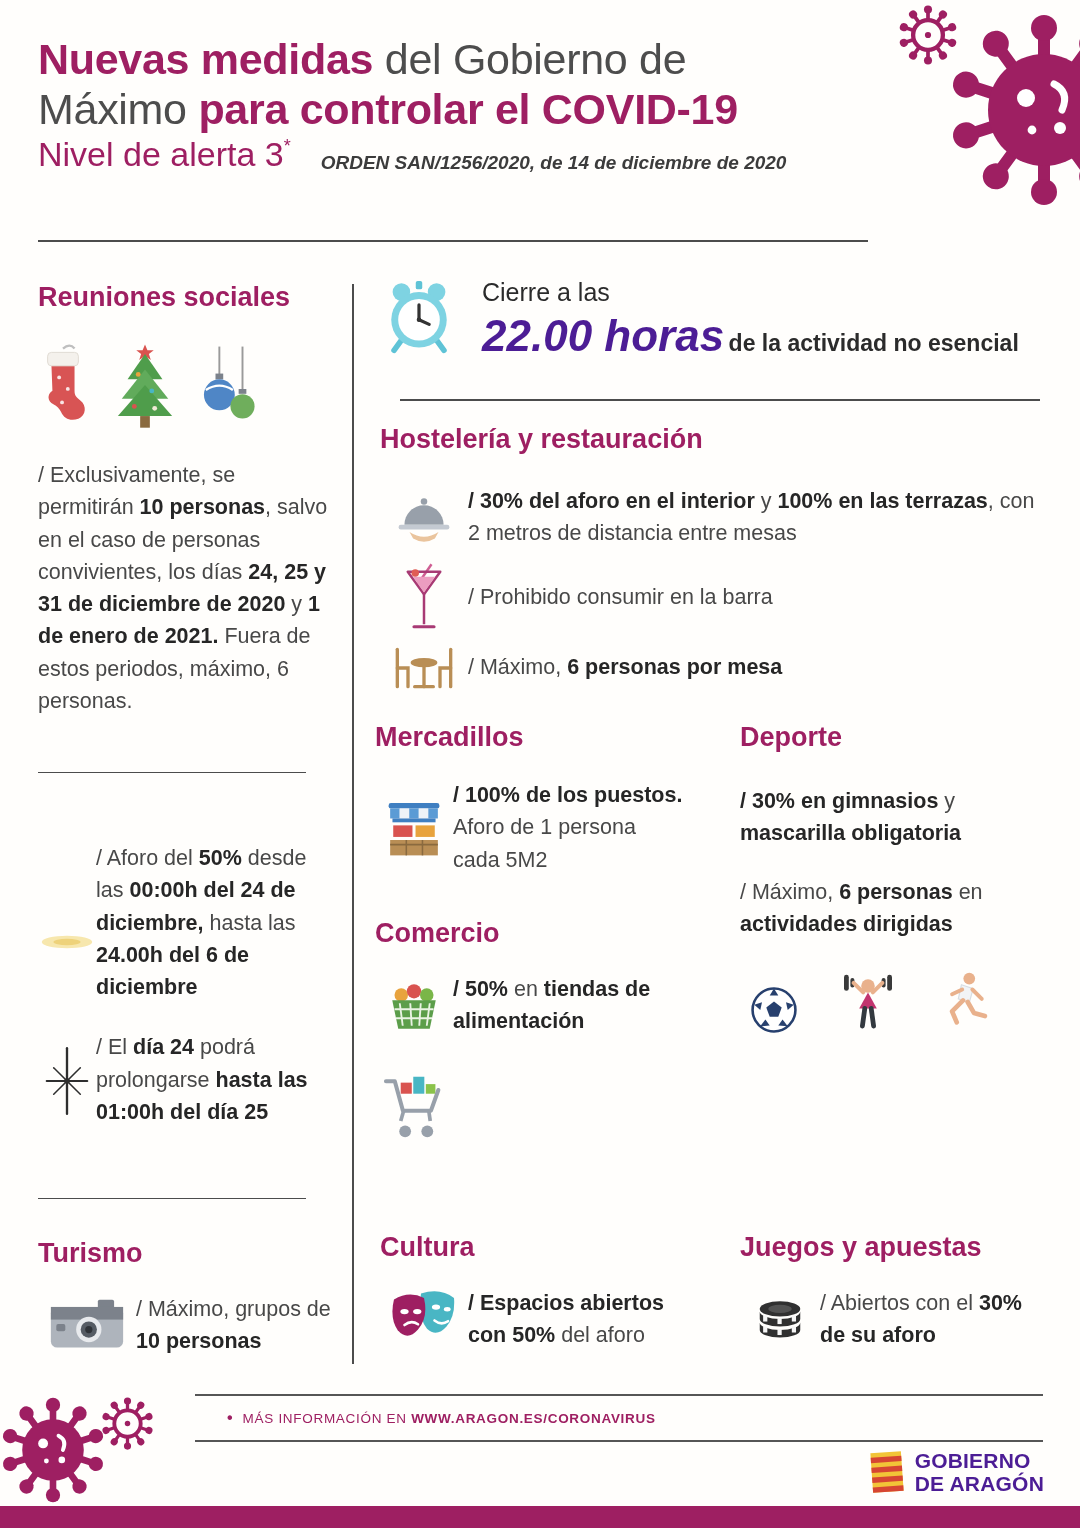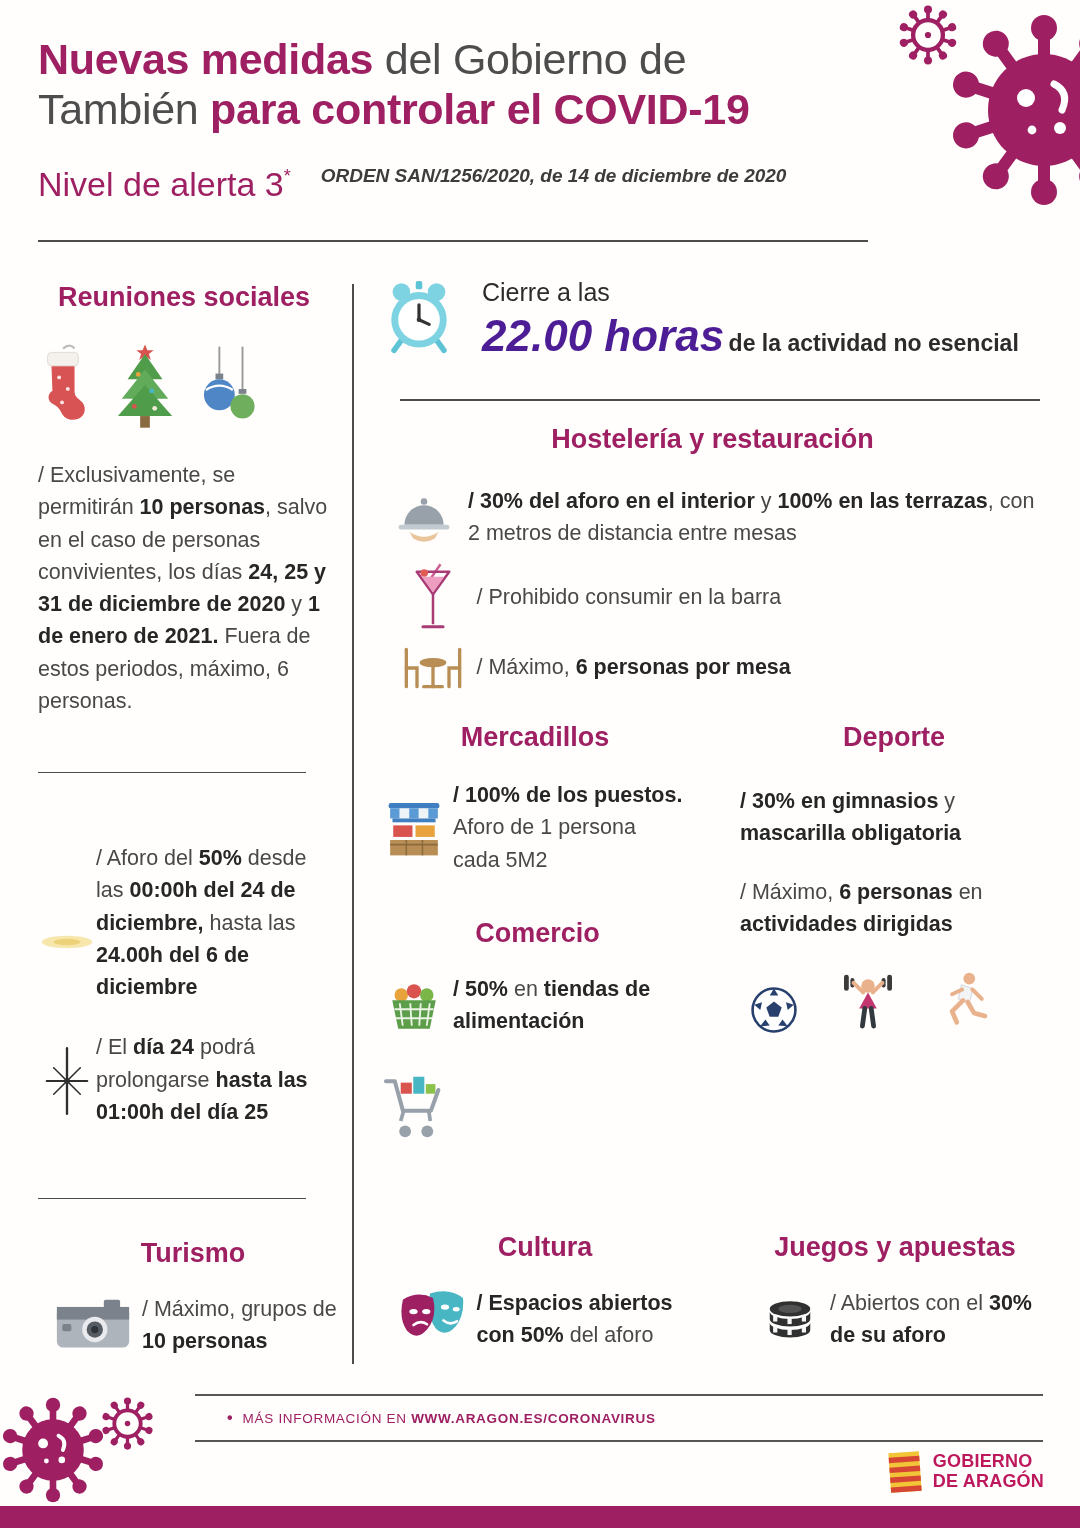--- a/index.html
+++ b/index.html
@@ -4,52 +4,52 @@
 <style>
   * { margin:0; padding:0; box-sizing:border-box; }
   body { background:#ffffff; font-family:"Liberation Sans", sans-serif; }
   .page { position:relative; width:1080px; height:1528px; margin:0 auto; background:#fffefc; overflow:hidden; }
   .abs { position:absolute; }
 
   
   .main-title { font-size:43px; line-height:1.17; font-weight:700; letter-spacing:-0.3px; }
   .accent { color:#9e1f62; font-weight:700; }
   .title-plain { color:#4d4d4d; font-weight:400; }
-  .alert-row { display:flex; align-items:flex-start; gap:30px; margin-top:30px; }
+  .alert-row { display:flex; align-items:flex-end; gap:30px; }
   .alert-level { font-size:34px; color:#9e1f62; font-weight:400; }
   .alert-sup { font-size:18px; vertical-align:14px; }
   .order-ref { font-size:19px; font-style:italic; font-weight:700; color:#3c3c3c; }
 
   .hdivider { border-top:2px solid #4c4c4c; }
   .vdivider { border-left:2px solid #4c4c4c; }
 
-  .section-title { color:#9e1f62; font-size:27px; font-weight:700;text-align:center; }
+  .section-title { color:#9e1f62; font-size:27px; font-weight:700; }
   .body-text { font-size:21.5px; line-height:1.5; color:#484848; }
   .b { font-weight:700; color:#262626; }
 
   .row { display:flex; align-items:center; }
-  .row.center { align-items:center;justify-content:center; }
+  .row.center { align-items:center; }
   .icon-col { flex:0 0 auto; display:flex; justify-content:center; }
 
   .xmas-row { display:flex; align-items:flex-end; gap:26px; margin-top:20px; height:100px; }
 
   .closure { display:flex; gap:26px; align-items:flex-start; }
   .closure-l1 { font-size:25px; font-weight:400; color:#2b2b2b; }
   .closure-time { font-size:44px; font-weight:700; color:#4c1d95;font-style:italic; }
   .closure-suffix { font-size:23px; font-weight:700; color:#2b2b2b; }
 
   .sports-row { display:flex; gap:44px; margin-top:30px; padding-left:10px; align-items:flex-end; }
 
   .footer-info { border-top:2px solid #565656; border-bottom:2px solid #565656; padding:13px 0 13px 32px; display:flex; align-items:center; gap:10px; }
   .footer-text { font-size:13.5px; letter-spacing:0.7px; color:#9e1f62; font-weight:400; }
   .footer-text .url { font-weight:700; }
   .footer-bullet { color:#9e1f62; font-size:16px; font-weight:700; }
 
   .logo { display:flex; align-items:center; gap:10px; }
-  .logo-text { font-size:18px; font-weight:700; color:#be185d; line-height:1.1; letter-spacing:0.2px; }
+  .logo-text { font-size:21px; font-weight:700; color:#4c1d95; line-height:1.1; letter-spacing:0.2px; }
 
   .bottom-bar { background:#9e1f62; }
   .virus { position:absolute; color:#9e1f62; }
 </style>
 </head>
 <body>
 
 <svg width="0" height="0" style="position:absolute" aria-hidden="true">
   <defs>
     <g id="spike">
@@ -105,21 +105,21 @@
       <use href="#virus-filled"></use>
     </svg>
   <svg class="virus" style="left:100px;top:1396px;width:55px;height:55px" viewBox="0 0 100 100">
       <use href="#virus-outline"></use>
     </svg>
   <svg class="virus" style="left:-2px;top:1395px;width:110px;height:110px" viewBox="0 0 100 100">
       <use href="#virus-filled"></use>
     </svg>
 
   <header class="abs" style="left:38px;top:34px;width:860px">
-    <h1 class="main-title"><span class="accent">Nuevas medidas</span><span class="title-plain"> del Gobierno de</span><br><span class="title-plain">También </span><span class="accent">para controlar el COVID-19</span></h1>
+    <h1 class="main-title"><span class="accent">Nuevas medidas</span><span class="title-plain"> del Gobierno de</span><br><span class="title-plain">Máximo </span><span class="accent">para controlar el COVID-19</span></h1>
     <div class="alert-row">
       <div class="alert-level"><span>Nivel de alerta 3</span><sup class="alert-sup">*</sup></div>
       <div class="order-ref">ORDEN SAN/1256/2020, de 14 de diciembre de 2020</div>
     </div>
   </header>
   <div class="abs hdivider" style="left:38px;top:240px;width:830px"></div>
 
   <div class="abs vdivider" style="left:352px;top:284px;height:1080px"></div>
 
   <section class="abs" style="left:38px;top:282px;width:292px">

